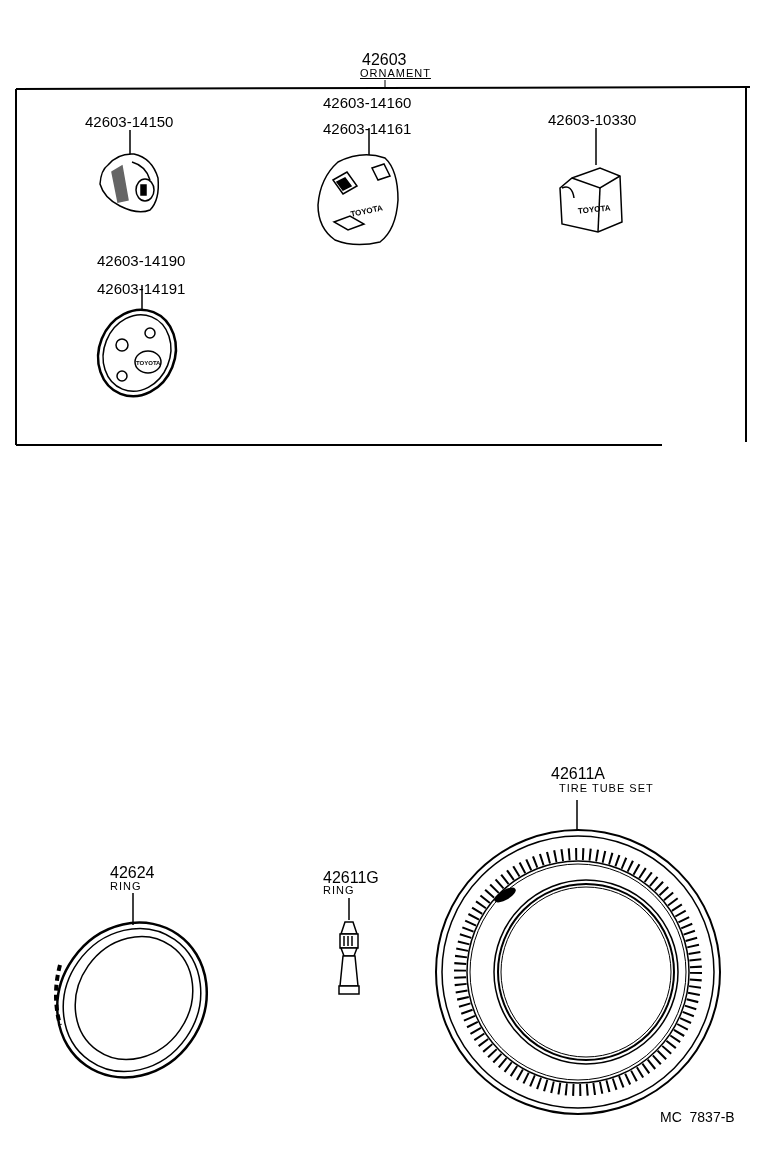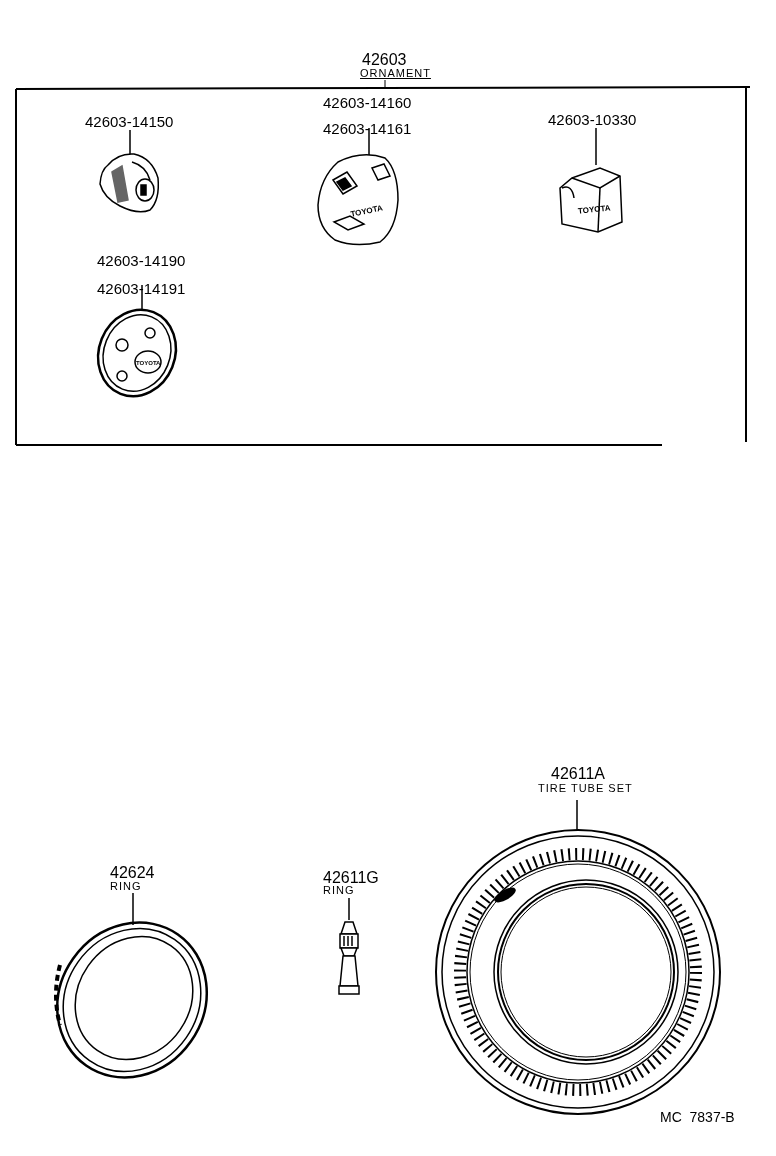--- a/index.html
+++ b/index.html
@@ -109,15 +109,15 @@
 <div class="lbl pn" style="left:97px;top:253px;">42603-14190</div>
 <div class="lbl pn" style="left:97px;top:269px;margin-top:12px;">42603-14191</div>
 
 <div class="lbl pn" style="left:110px;top:865px;font-size:16px;">42624</div>
 <div class="lbl nm" style="left:110px;top:881px;">RING</div>
 
 <div class="lbl pn" style="left:323px;top:870px;font-size:16px;">42611G</div>
 <div class="lbl nm" style="left:323px;top:885px;">RING</div>
 
 <div class="lbl pn" style="left:551px;top:766px;font-size:16px;">42611A</div>
-<div class="lbl nm" style="left:538px;top:783px;">TIRE TUBE SET</div>
+<div class="lbl nm" style="left:559px;top:783px;">TIRE TUBE SET</div>
 
 <div class="lbl pn" style="left:660px;top:1110px;font-size:14px;white-space:pre;">MC  7837-B</div>
 
 </body></html>

